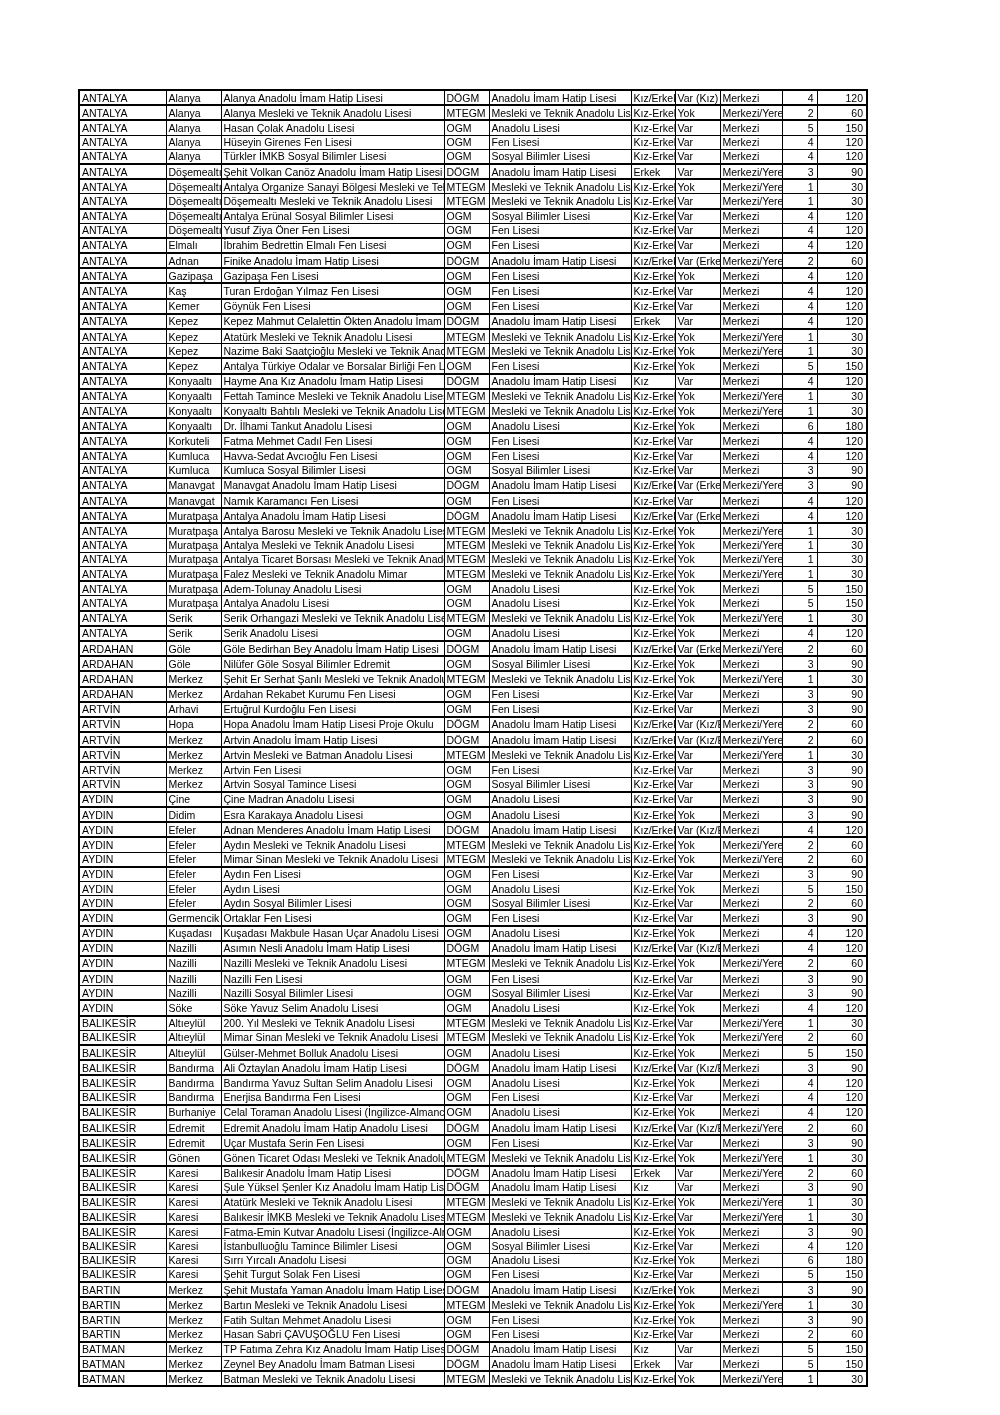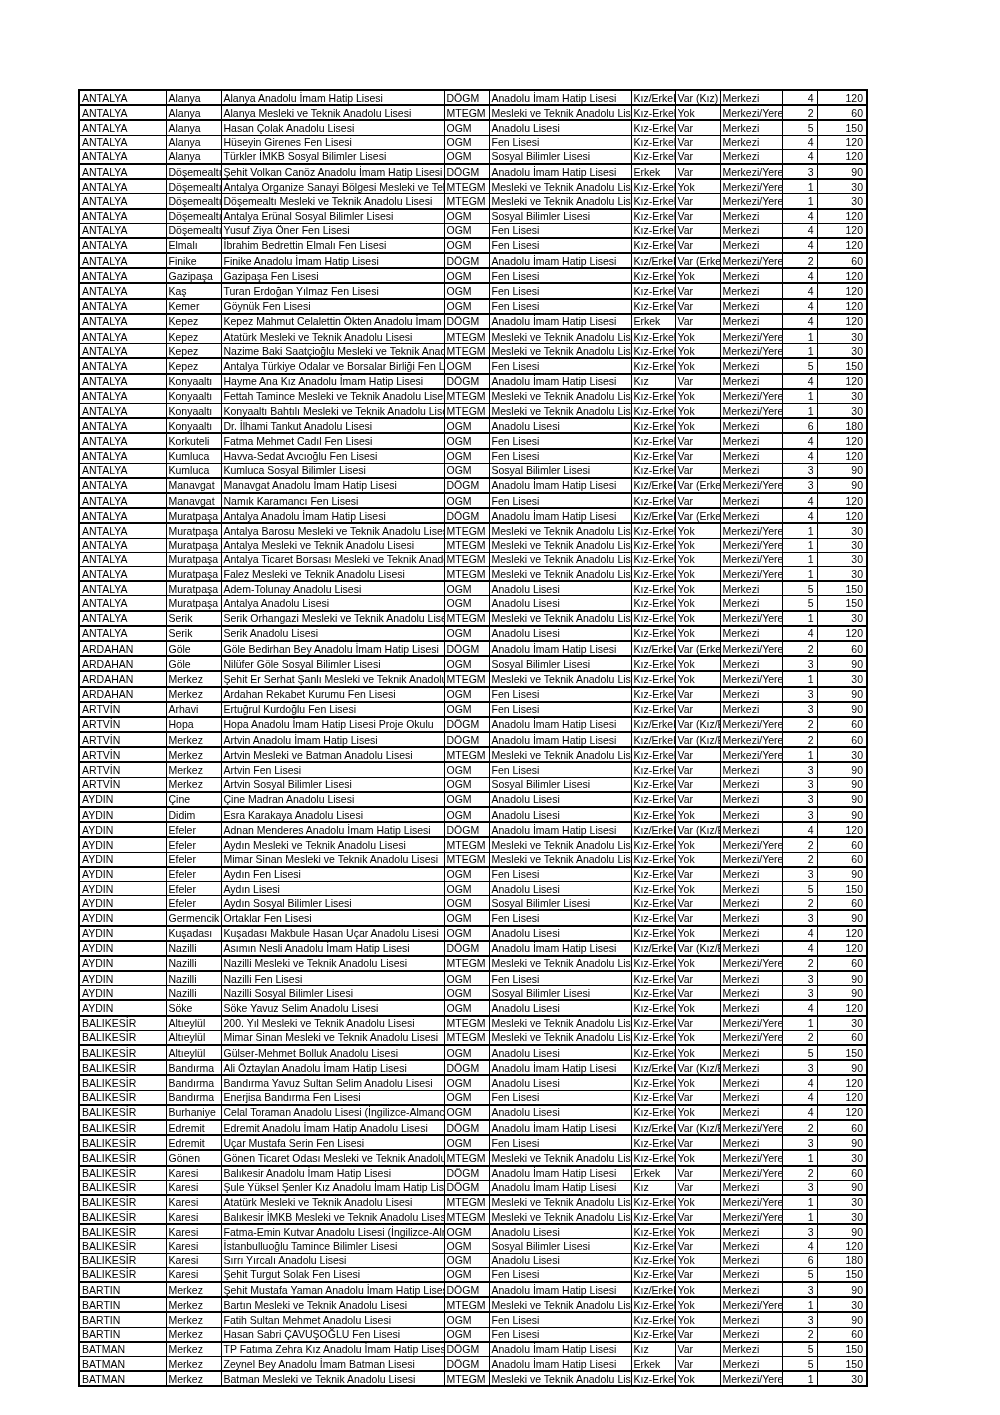--- a/index.html
+++ b/index.html
@@ -166,21 +166,21 @@
           <td class="c3">OGM</td>
           <td class="c4">Fen Lisesi</td>
           <td class="c5">Kız-Erkek</td>
           <td class="c6">Var</td>
           <td class="c7">Merkezi</td>
           <td class="c8">4</td>
           <td class="c9">120</td>
         </tr>
         <tr class="gb">
           <td class="c0">ANTALYA</td>
-          <td class="c1">Finike</td>
+          <td class="c1">Adnan</td>
           <td class="c2">Finike Anadolu İmam Hatip Lisesi</td>
           <td class="c3">DÖGM</td>
           <td class="c4">Anadolu İmam Hatip Lisesi</td>
           <td class="c5">Kız/Erkek</td>
           <td class="c6">Var (Erkek)</td>
           <td class="c7">Merkezi/Yerel</td>
           <td class="c8">2</td>
           <td class="c9">60</td>
         </tr>
         <tr class="gb">
@@ -419,21 +419,21 @@
           <td class="c4">Mesleki ve Teknik Anadolu Lisesi</td>
           <td class="c5">Kız-Erkek</td>
           <td class="c6">Yok</td>
           <td class="c7">Merkezi/Yerel</td>
           <td class="c8">1</td>
           <td class="c9">30</td>
         </tr>
         <tr class="gb">
           <td class="c0">ANTALYA</td>
           <td class="c1">Muratpaşa</td>
-          <td class="c2">Falez Mesleki ve Teknik Anadolu Lisesi</td>
+          <td class="c2">Falez Mesleki ve Teknik Anadolu Mimar</td>
           <td class="c3">MTEGM</td>
           <td class="c4">Mesleki ve Teknik Anadolu Lisesi</td>
           <td class="c5">Kız-Erkek</td>
           <td class="c6">Yok</td>
           <td class="c7">Merkezi/Yerel</td>
           <td class="c8">1</td>
           <td class="c9">30</td>
         </tr>
         <tr>
           <td class="c0">ANTALYA</td>
@@ -491,21 +491,21 @@
           <td class="c4">Anadolu İmam Hatip Lisesi</td>
           <td class="c5">Kız/Erkek</td>
           <td class="c6">Var (Erkek)</td>
           <td class="c7">Merkezi/Yerel</td>
           <td class="c8">2</td>
           <td class="c9">60</td>
         </tr>
         <tr class="gb">
           <td class="c0">ARDAHAN</td>
           <td class="c1">Göle</td>
-          <td class="c2">Nilüfer Göle Sosyal Bilimler Lisesi</td>
+          <td class="c2">Nilüfer Göle Sosyal Bilimler Edremit</td>
           <td class="c3">OGM</td>
           <td class="c4">Sosyal Bilimler Lisesi</td>
           <td class="c5">Kız-Erkek</td>
           <td class="c6">Yok</td>
           <td class="c7">Merkezi</td>
           <td class="c8">3</td>
           <td class="c9">90</td>
         </tr>
         <tr class="gb">
           <td class="c0">ARDAHAN</td>
@@ -587,21 +587,21 @@
           <td class="c4">Fen Lisesi</td>
           <td class="c5">Kız-Erkek</td>
           <td class="c6">Var</td>
           <td class="c7">Merkezi</td>
           <td class="c8">3</td>
           <td class="c9">90</td>
         </tr>
         <tr class="gb">
           <td class="c0">ARTVİN</td>
           <td class="c1">Merkez</td>
-          <td class="c2">Artvin Sosyal Bilimler Lisesi</td>
+          <td class="c2">Artvin Sosyal Tamince Lisesi</td>
           <td class="c3">OGM</td>
           <td class="c4">Sosyal Bilimler Lisesi</td>
           <td class="c5">Kız-Erkek</td>
           <td class="c6">Var</td>
           <td class="c7">Merkezi</td>
           <td class="c8">3</td>
           <td class="c9">90</td>
         </tr>
         <tr class="gb">
           <td class="c0">AYDIN</td>

